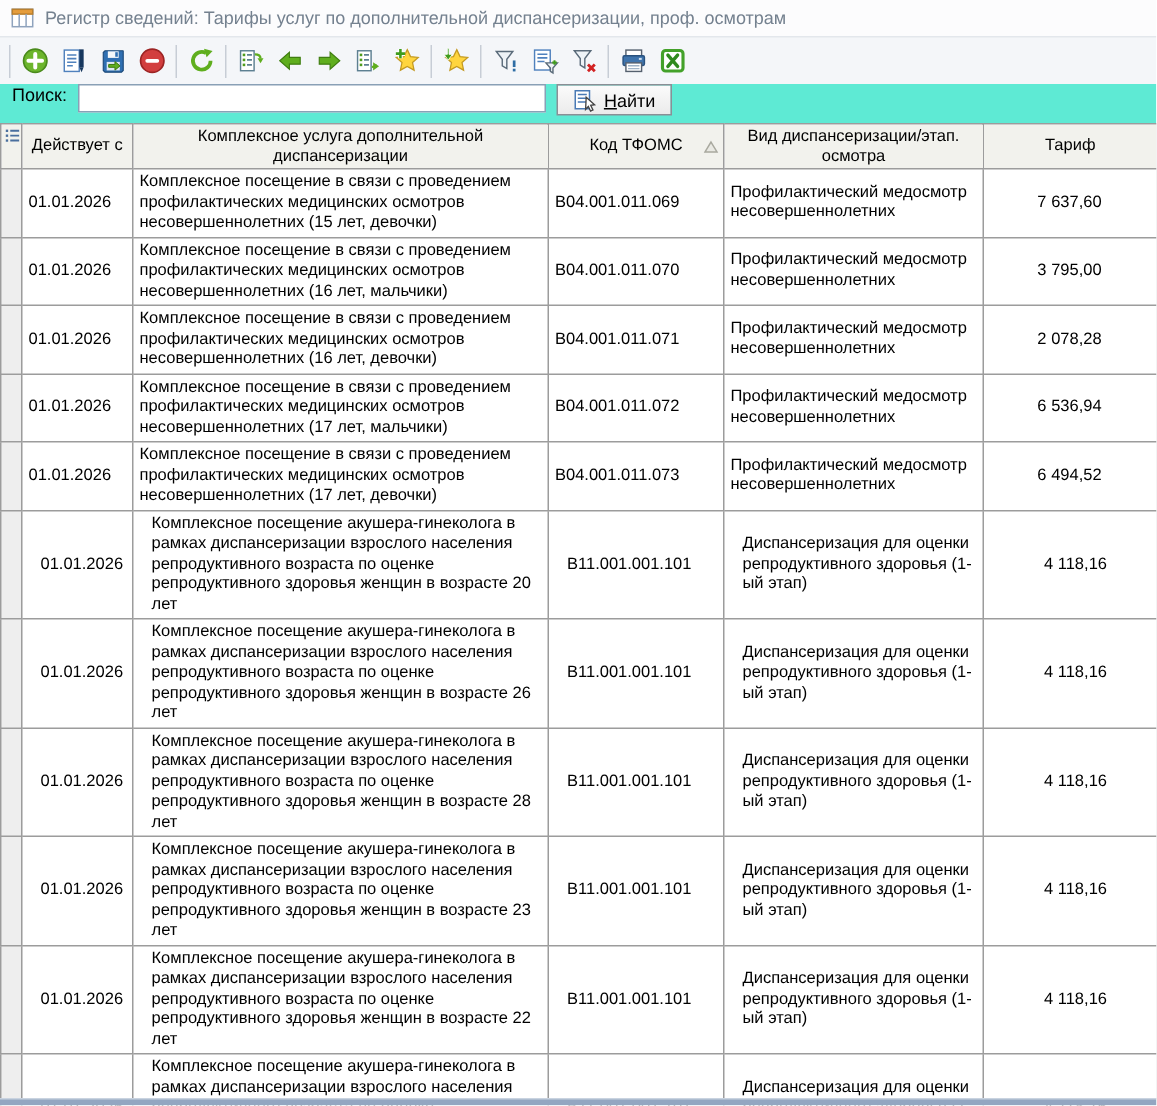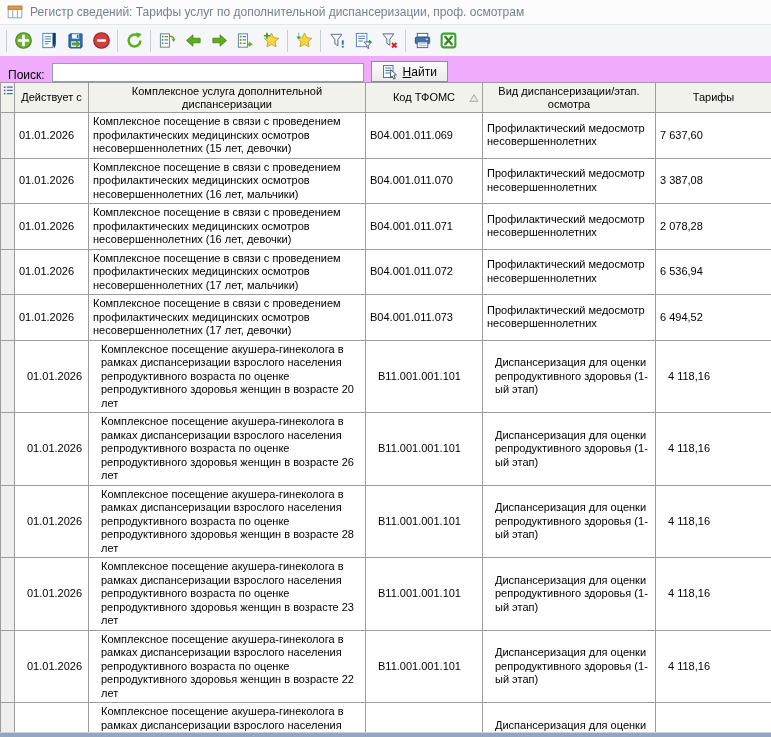--- a/index.html
+++ b/index.html
@@ -12,35 +12,35 @@
   .title-bar { height:24px; display:flex; align-items:center; gap:7px; padding:0 7px; background:#fcfcfd; }
   .title-bar .t-icon { display:flex; }
   .title-text { font-size:12px; color:#74818f; white-space:nowrap; }
   
   .toolbar { height:32px; display:flex; align-items:center; background:#f4f6f9; border-top:1px solid #e3e7ec; padding:0 3px; }
   .tb-sep { width:1px; height:22px; background:#c7cdd6; margin:0 3px; flex:none; }
   .tb-btn { width:26px; height:26px; border:none; background:transparent; display:flex; align-items:center; justify-content:center; flex:none; }
   .tb-btn span { display:flex; }
   .tb-btn svg { width:19px; height:19px; }
   
-  .search-row { height:26px; display:flex; align-items:flex-end; background:#f0abfc; padding:0 8px; gap:7px; }
+  .search-row { height:26px; display:flex; align-items:flex-start; background:#5eead4; padding:0 8px; gap:7px; }
   .search-label { font-size:12px; color:#000; }
   .search-input { width:312px; height:19px; border:1px solid #89a0b6; background:#fff; font-size:12px; padding:0 3px; font-family:"Liberation Sans",sans-serif; }
   .find-btn { height:21px; display:flex; align-items:center; gap:5px; padding:0 10px;
     background:linear-gradient(#fbfbfb,#ebebeb); border:1px solid #8a8f96; font-size:12px; color:#000;
     font-family:"Liberation Sans",sans-serif; }
   .find-btn span { display:flex; }
   
   table.grid { border-collapse:collapse; table-layout:fixed; width:771px; }
   .grid th, .grid td { border:1px solid #9c9c9c; font-weight:normal; }
   .grid thead th { background:#f2f2ed; font-size:11px; line-height:12.5px; text-align:center; vertical-align:middle; padding:2px 3px; height:29px; position:relative; color:#000; }
   .grid td { background:#fff; font-size:11px; line-height:13.5px; padding:2px 4px; vertical-align:middle; color:#000; }
   .grid td.sel, .grid th.sel-h { background:#eeeeee; padding:1px; width:14px; }
   .grid th.sel-h { vertical-align:top; background:#f2f2ed; }
-  .grid td.tariff { text-align:left; padding-right:5px; }
+  .grid td.tariff { text-align:center; padding-right:5px; }
   .sort-glyph { position:absolute; right:3px; top:50%; transform:translateY(-50%); display:flex; }
   tr.r-short td { height:45px; }
   tr.r-tall td { height:70px;padding-left:12px; }
   
   .bottom-strip { position:absolute; left:0; right:0; bottom:0; height:5px; background:#93a6c1; border-top:1px solid #c9d3e0; }
 </style>
 </head>
 <body>
 
 <div class="app">
@@ -252,39 +252,39 @@
               <path d="M5.2 3.4h6.4M5.2 6.9h6.4M5.2 10.4h6.4" stroke="#4a6f9e" stroke-width="1.3" fill="none"></path>
             </svg></th>
         <th><span>Действует с</span></th>
         <th><span>Комплексное услуга дополнительной диспансеризации</span></th>
         <th><span>Код ТФОМС</span><span class="sort-glyph">
               <svg width="10" height="9" viewBox="0 0 10 9">
                 <polygon points="5,1.2 9,7.8 1,7.8" fill="#e9e9e3" stroke="#a9a99f" stroke-width="1"></polygon>
               </svg>
             </span></th>
         <th><span>Вид диспансеризации/этап. осмотра</span></th>
-        <th><span>Тарифы</span></th>
+        <th><span>Тариф</span></th>
       </tr>
     </thead>
     <tbody>
         <tr class="r-short">
       <td class="sel"></td>
       <td>01.01.2026</td>
       <td>Комплексное посещение  в связи с проведением профилактических медицинских осмотров несовершеннолетних (15 лет, девочки)</td>
       <td>B04.001.011.069</td>
       <td>Профилактический медосмотр несовершеннолетних</td>
       <td class="tariff">7 637,60</td>
     </tr>
         <tr class="r-short">
       <td class="sel"></td>
       <td>01.01.2026</td>
       <td>Комплексное посещение  в связи с проведением профилактических медицинских осмотров несовершеннолетних (16 лет, мальчики)</td>
       <td>B04.001.011.070</td>
       <td>Профилактический медосмотр несовершеннолетних</td>
-      <td class="tariff">3 387,08</td>
+      <td class="tariff">3 795,00</td>
     </tr>
         <tr class="r-short">
       <td class="sel"></td>
       <td>01.01.2026</td>
       <td>Комплексное посещение  в связи с проведением профилактических медицинских осмотров несовершеннолетних (16 лет, девочки)</td>
       <td>B04.001.011.071</td>
       <td>Профилактический медосмотр несовершеннолетних</td>
       <td class="tariff">2 078,28</td>
     </tr>
         <tr class="r-short">

